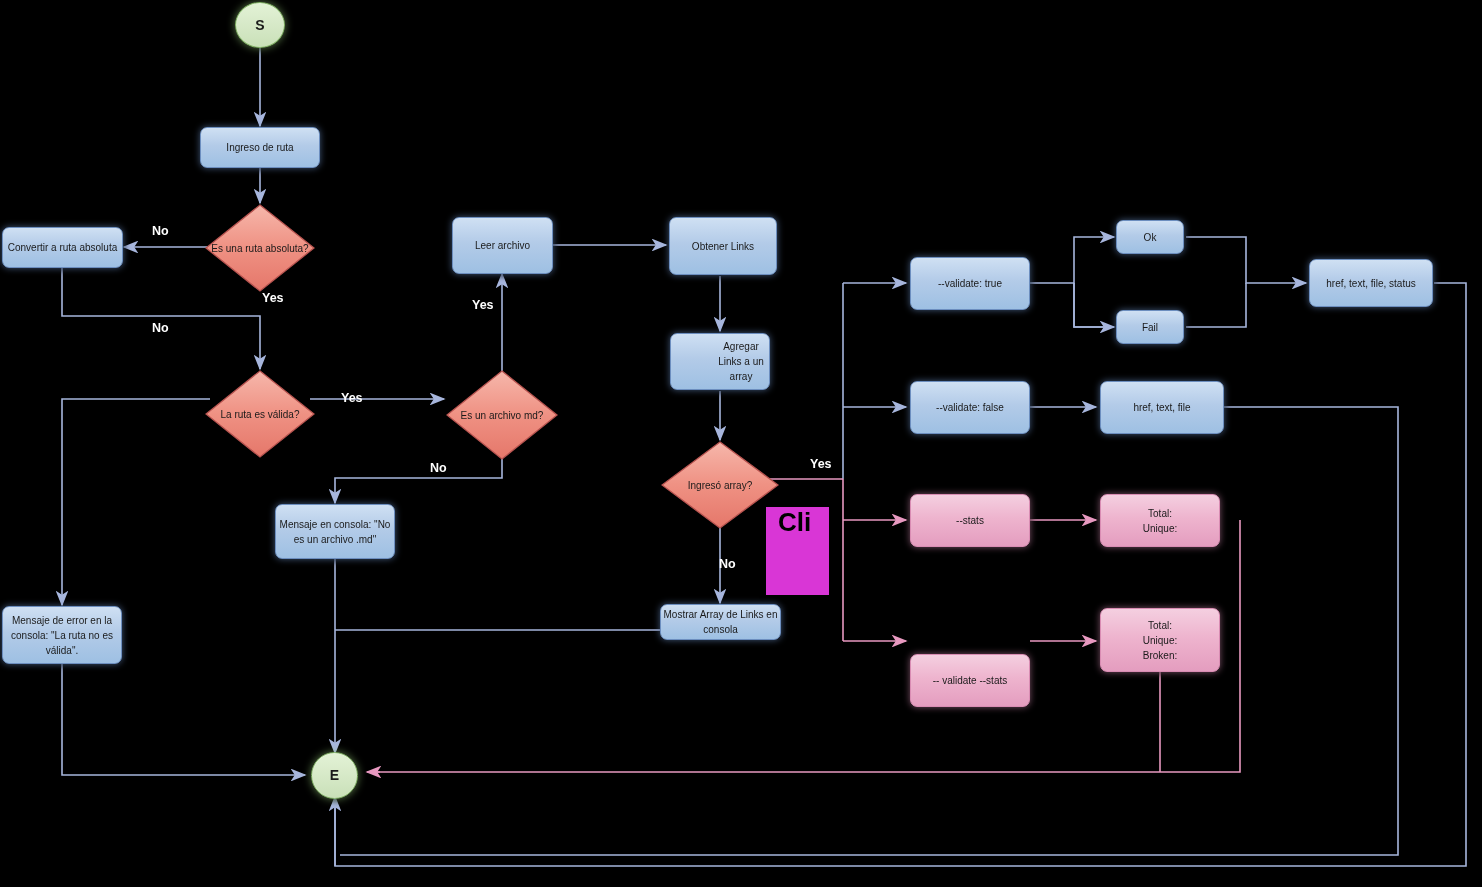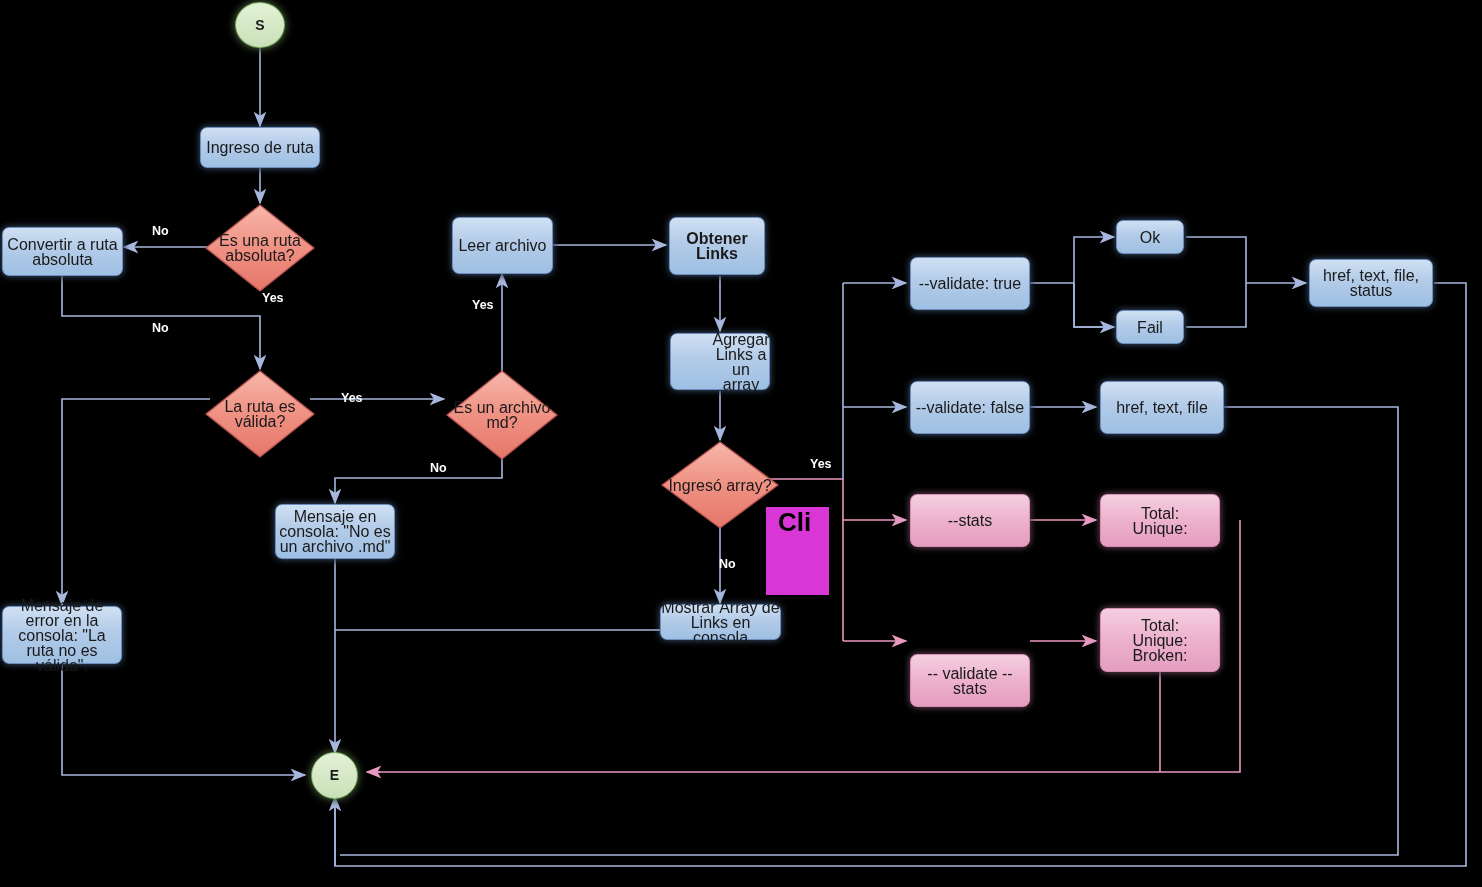--- a/index.html
+++ b/index.html
@@ -23,21 +23,21 @@
     pointer-events: none;
   }
   .node {
     position: absolute;
     box-sizing: border-box;
     display: flex;
     align-items: center;
     justify-content: center;
     text-align: center;
     color: #1a1a1a;
-    font-size: 16px;
+    font-size: 10px;
     line-height: 15px;
     z-index: 5;
   }
   .proc {
     border-radius: 7px;
     border: 1px solid #6c8ebf;
     background: linear-gradient(180deg, #cfe0f3 0%, #b3cbe8 45%, #9ec0e3 100%);
     box-shadow: 0 0 7px rgba(120,160,220,0.55), 2px 3px 5px rgba(0,0,0,0.6);
   }
   .proc-pink {
@@ -186,39 +186,39 @@
         <stop offset="0" stop-color="#f6b7ab"></stop>
             <stop offset="0.5" stop-color="#ef9183"></stop>
             <stop offset="1" stop-color="#e5776a"></stop>
       </linearGradient>
         </defs>
       <polygon points="55,1 109,44 55,87 1,44" fill="url(#dg1)" stroke="#b85450" stroke-width="1.3"></polygon>
     </svg>
     <span class="dlabel">Es una ruta absoluta?</span>
   </div>
 
-  <div class="node proc" style="left:2px; top:227px; width:121px; height:49px;">Convertir a ruta absoluta</div>
+  <div class="node proc" style="left:2px; top:227px; width:121px; height:41px;">Convertir a ruta absoluta</div>
 
   <div class="node dec" style="left:205px; top:370px; width:110px; height:88px;">
     <svg class="dshape" viewBox="0 0 110 88" preserveAspectRatio="none">
       <polygon points="55,1 109,44 55,87 1,44" fill="url(#dg1)" stroke="#b85450" stroke-width="1.3"></polygon>
     </svg>
     <span class="dlabel">La ruta es válida?</span>
   </div>
 
   <div class="node dec" style="left:446px; top:370px; width:112px; height:90px;">
     <svg class="dshape" viewBox="0 0 112 90" preserveAspectRatio="none">
       <polygon points="56,1 111,45 56,89 1,45" fill="url(#dg1)" stroke="#b85450" stroke-width="1.3"></polygon>
     </svg>
     <span class="dlabel">Es un archivo md?</span>
   </div>
 
   <div class="node proc" style="left:452px; top:217px; width:101px; height:57px;">Leer archivo</div>
 
-  <div class="node proc" style="left:669px; top:217px; width:96px; height:58px;font-weight:bold;">Obtener Links</div>
+  <div class="node proc" style="left:669px; top:217px; width:108px; height:58px;">Obtener Links</div>
 
   <div class="node proc" style="left:670px; top:333px; width:100px; height:57px;padding-left:42px;">Agregar Links a un array</div>
 
   <div class="node dec" style="left:661px; top:441px; width:118px; height:88px;">
     <svg class="dshape" viewBox="0 0 118 88" preserveAspectRatio="none">
       <polygon points="59,1 117,44 59,87 1,44" fill="url(#dg1)" stroke="#b85450" stroke-width="1.3"></polygon>
     </svg>
     <span class="dlabel">Ingresó array?</span>
   </div>
 

